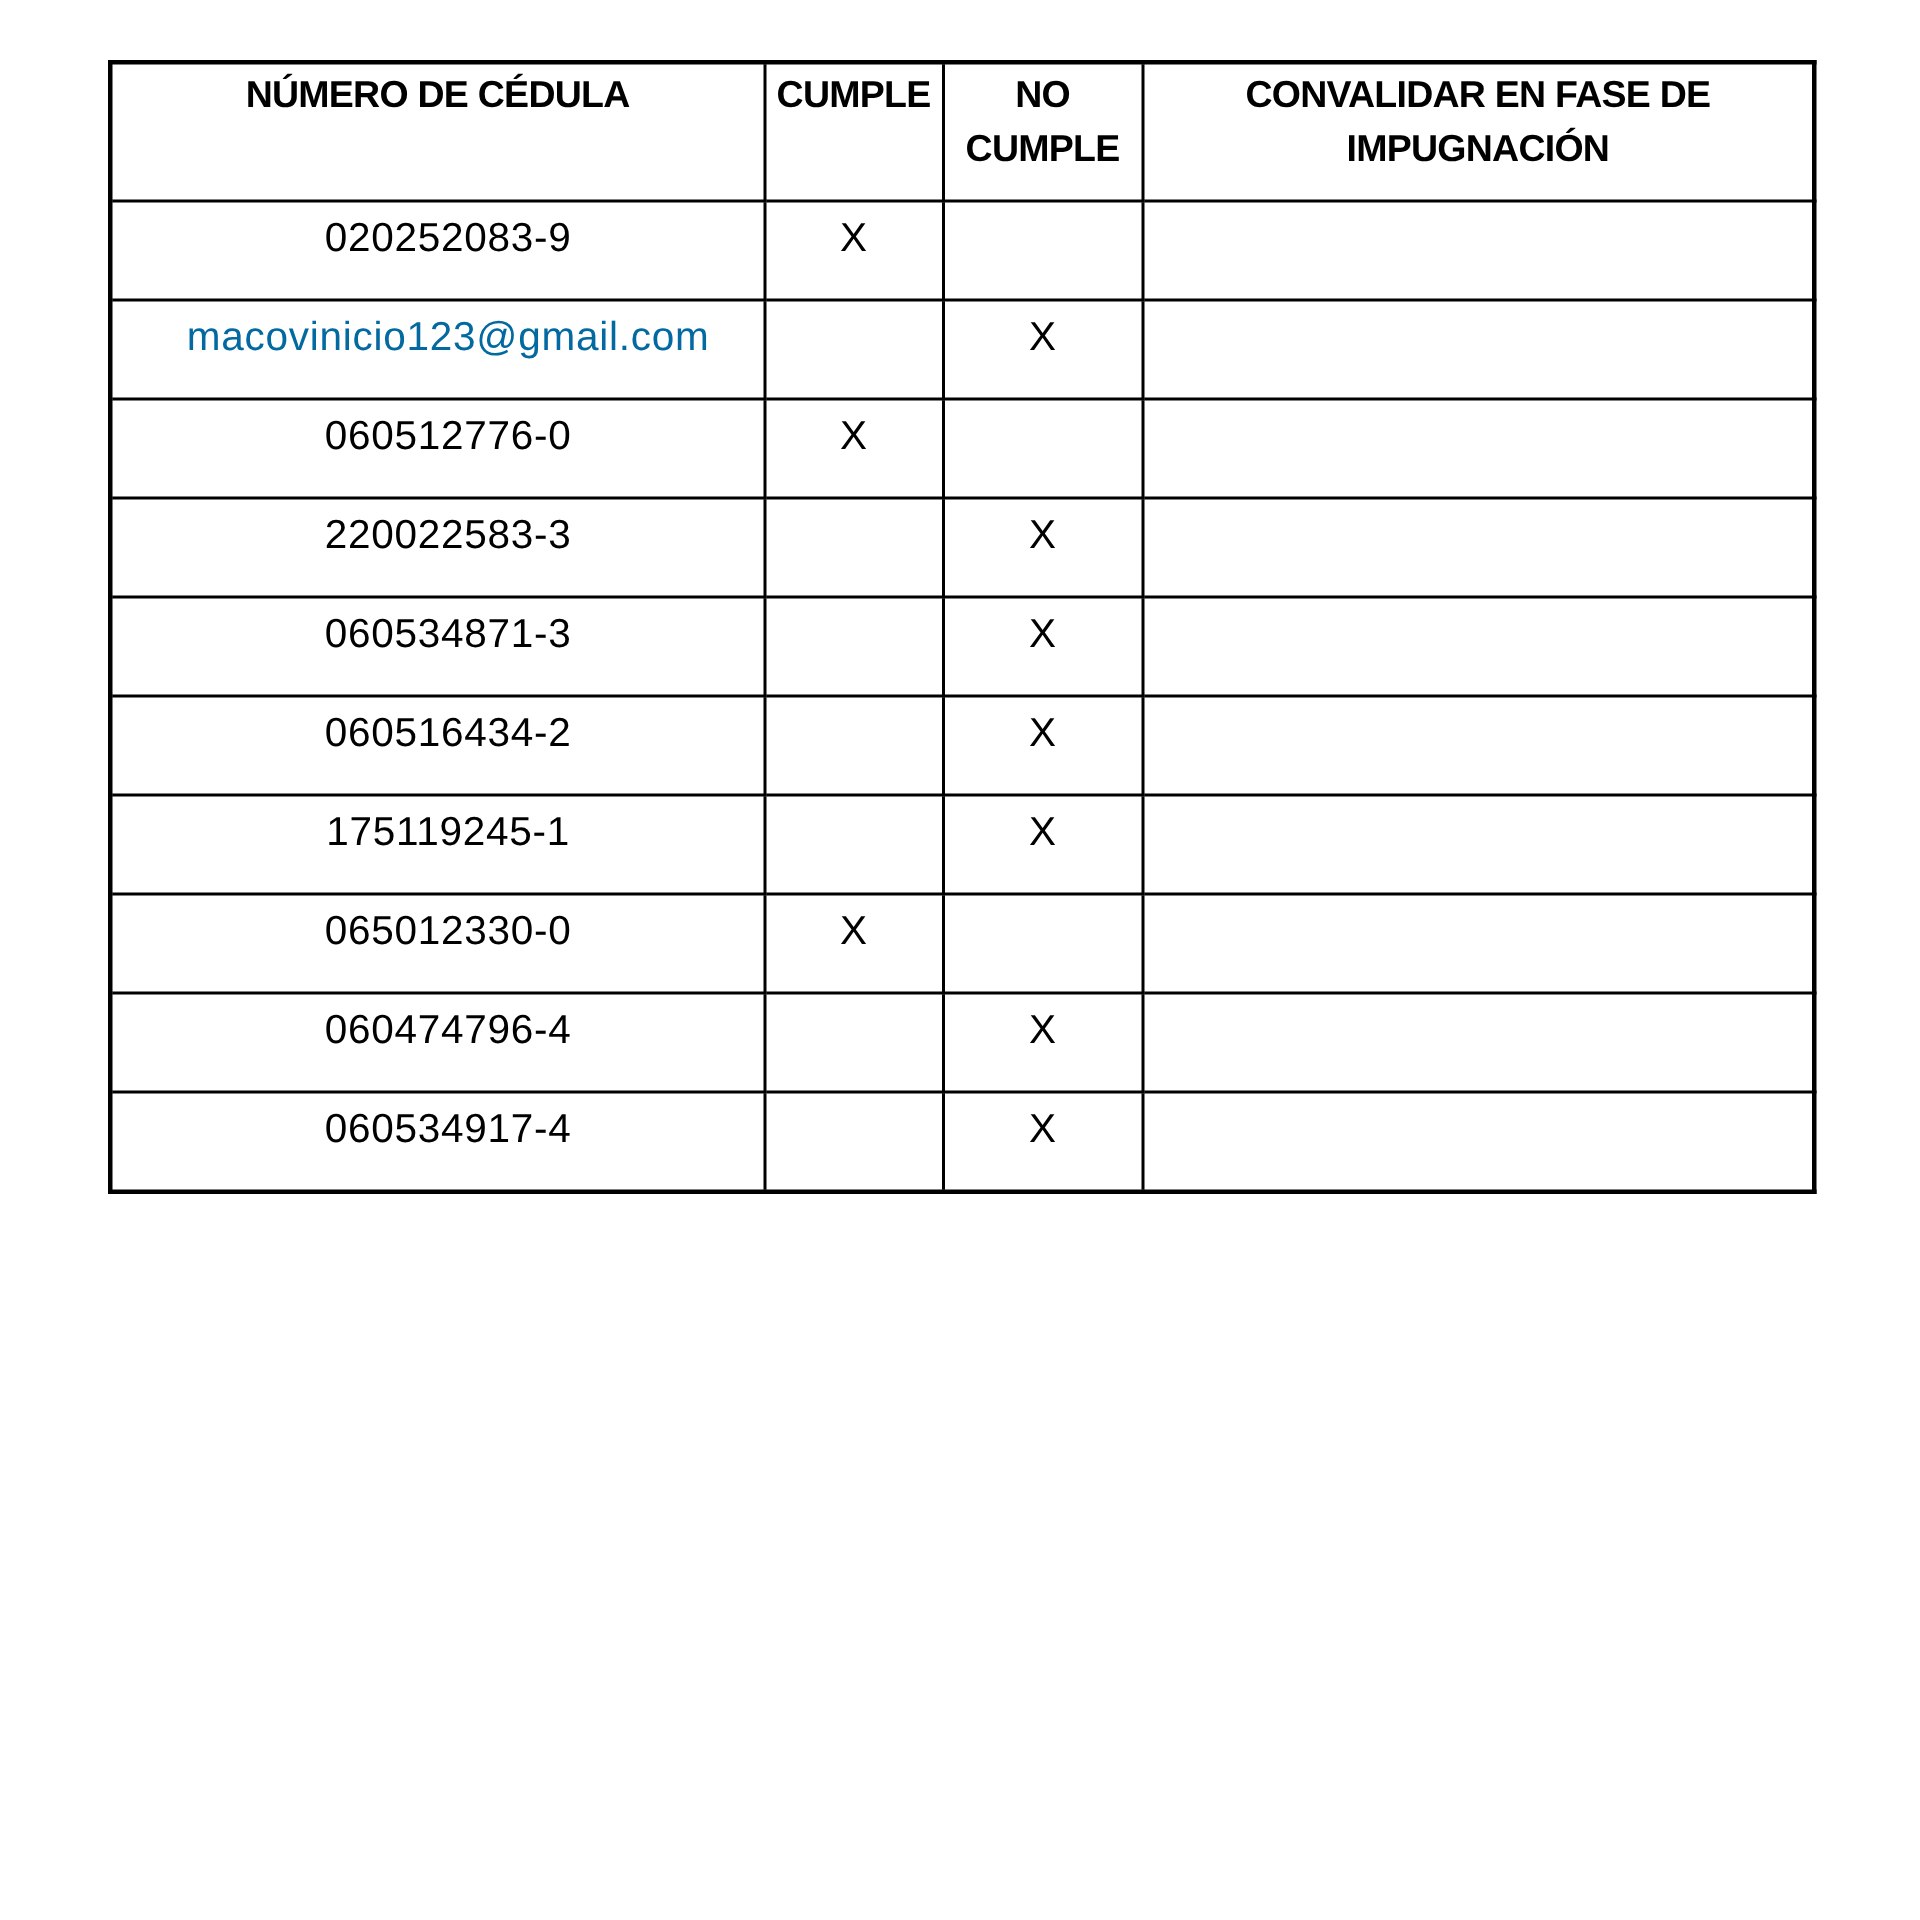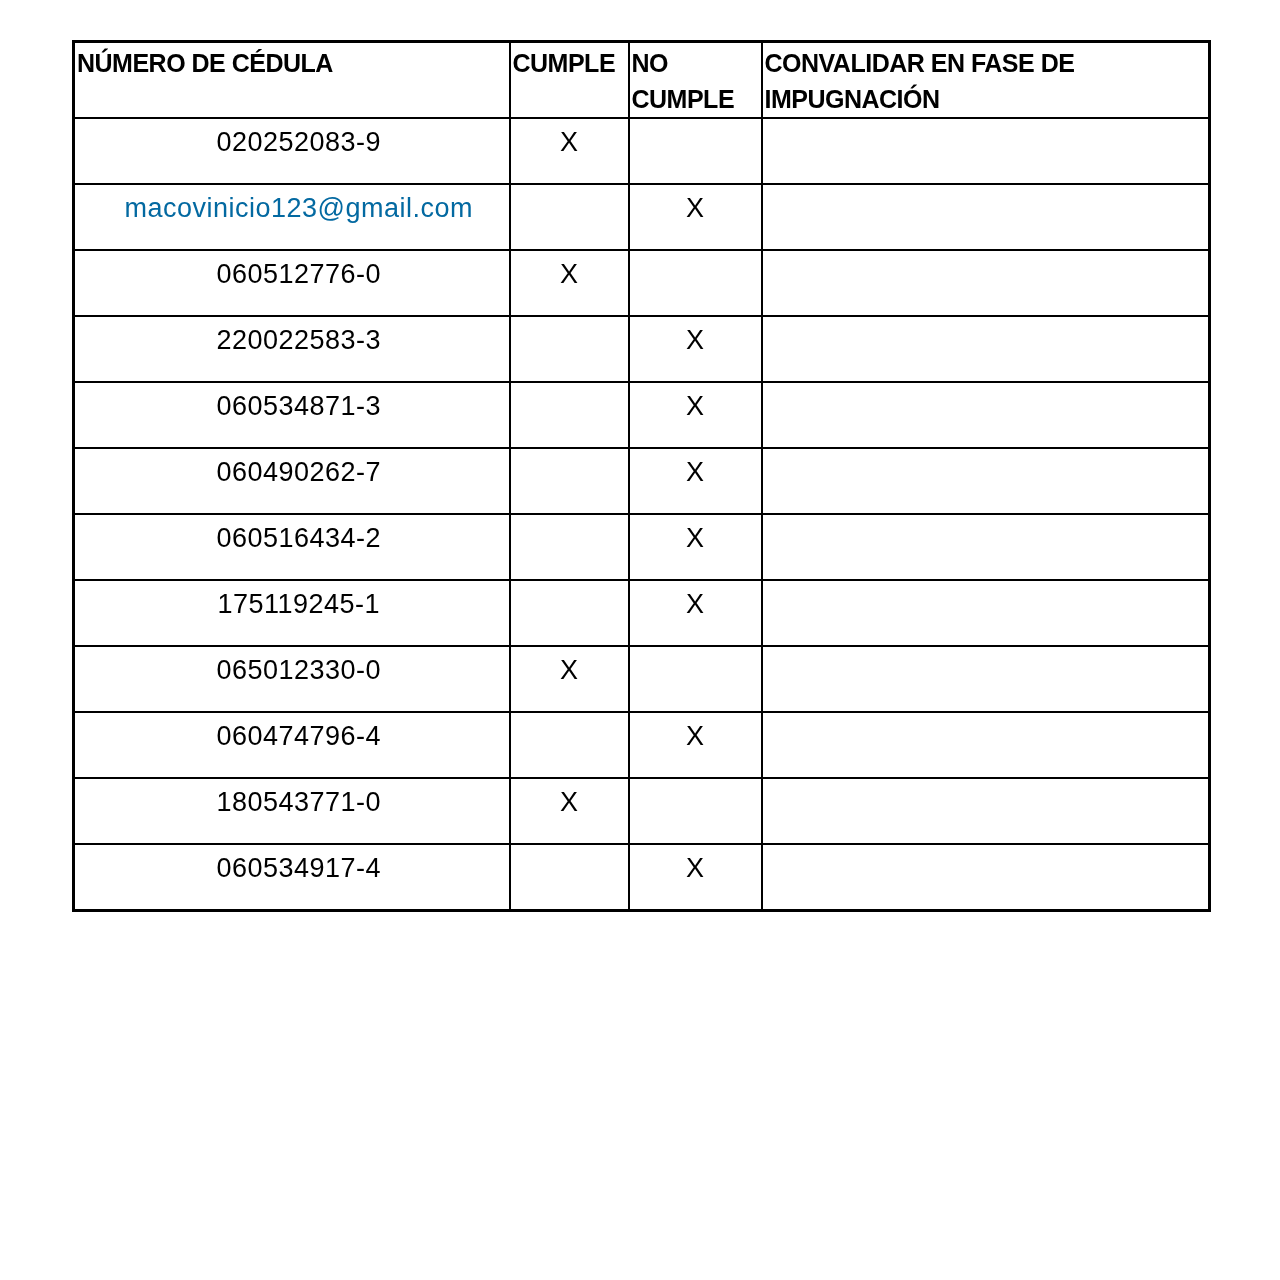--- a/index.html
+++ b/index.html
@@ -36,22 +36,22 @@
     border: 2px solid #000;
     vertical-align: top;
     overflow: hidden;
     box-sizing: border-box;
   }
   .doc-table thead tr { height: 73px; }
   .doc-table th {
     font-weight: bold;
     font-size: 25px;
     line-height: 36px;
-    text-align: left;
-    padding: 2px 2px 0 2px;
+    text-align: center;
+    padding: 2px 2px 16px 2px;
     letter-spacing: -0.5px;
   }
   .doc-table tbody tr { height: 66px; }
   .doc-table tbody tr:nth-child(15) { height: 55px; }
   .doc-table tbody tr:nth-child(16) { height: 48px; }
 
   .doc-table td {
     font-size: 27px;
     line-height: 32px;
     padding-top: 7px;
@@ -116,26 +116,20 @@
     <td class="mark">X</td>
     <td class="convalidar"></td>
   </tr>
         <tr>
     <td class="cedula">060534871-3</td>
     <td class="mark"></td>
     <td class="mark">X</td>
     <td class="convalidar"></td>
   </tr>
         <tr>
-    <td class="cedula">060490262-7</td>
-    <td class="mark"></td>
-    <td class="mark">X</td>
-    <td class="convalidar"></td>
-  </tr>
-        <tr>
     <td class="cedula">060516434-2</td>
     <td class="mark"></td>
     <td class="mark">X</td>
     <td class="convalidar"></td>
   </tr>
         <tr>
     <td class="cedula">175119245-1</td>
     <td class="mark"></td>
     <td class="mark">X</td>
     <td class="convalidar"></td>
@@ -146,26 +140,20 @@
     <td class="mark"></td>
     <td class="convalidar"></td>
   </tr>
         <tr>
     <td class="cedula">060474796-4</td>
     <td class="mark"></td>
     <td class="mark">X</td>
     <td class="convalidar"></td>
   </tr>
         <tr>
-    <td class="cedula">180543771-0</td>
-    <td class="mark">X</td>
-    <td class="mark"></td>
-    <td class="convalidar"></td>
-  </tr>
-        <tr>
     <td class="cedula">060534917-4</td>
     <td class="mark"></td>
     <td class="mark">X</td>
     <td class="convalidar"></td>
   </tr>
       </tbody>
   </table>
 </div>
 
 </body></html>

